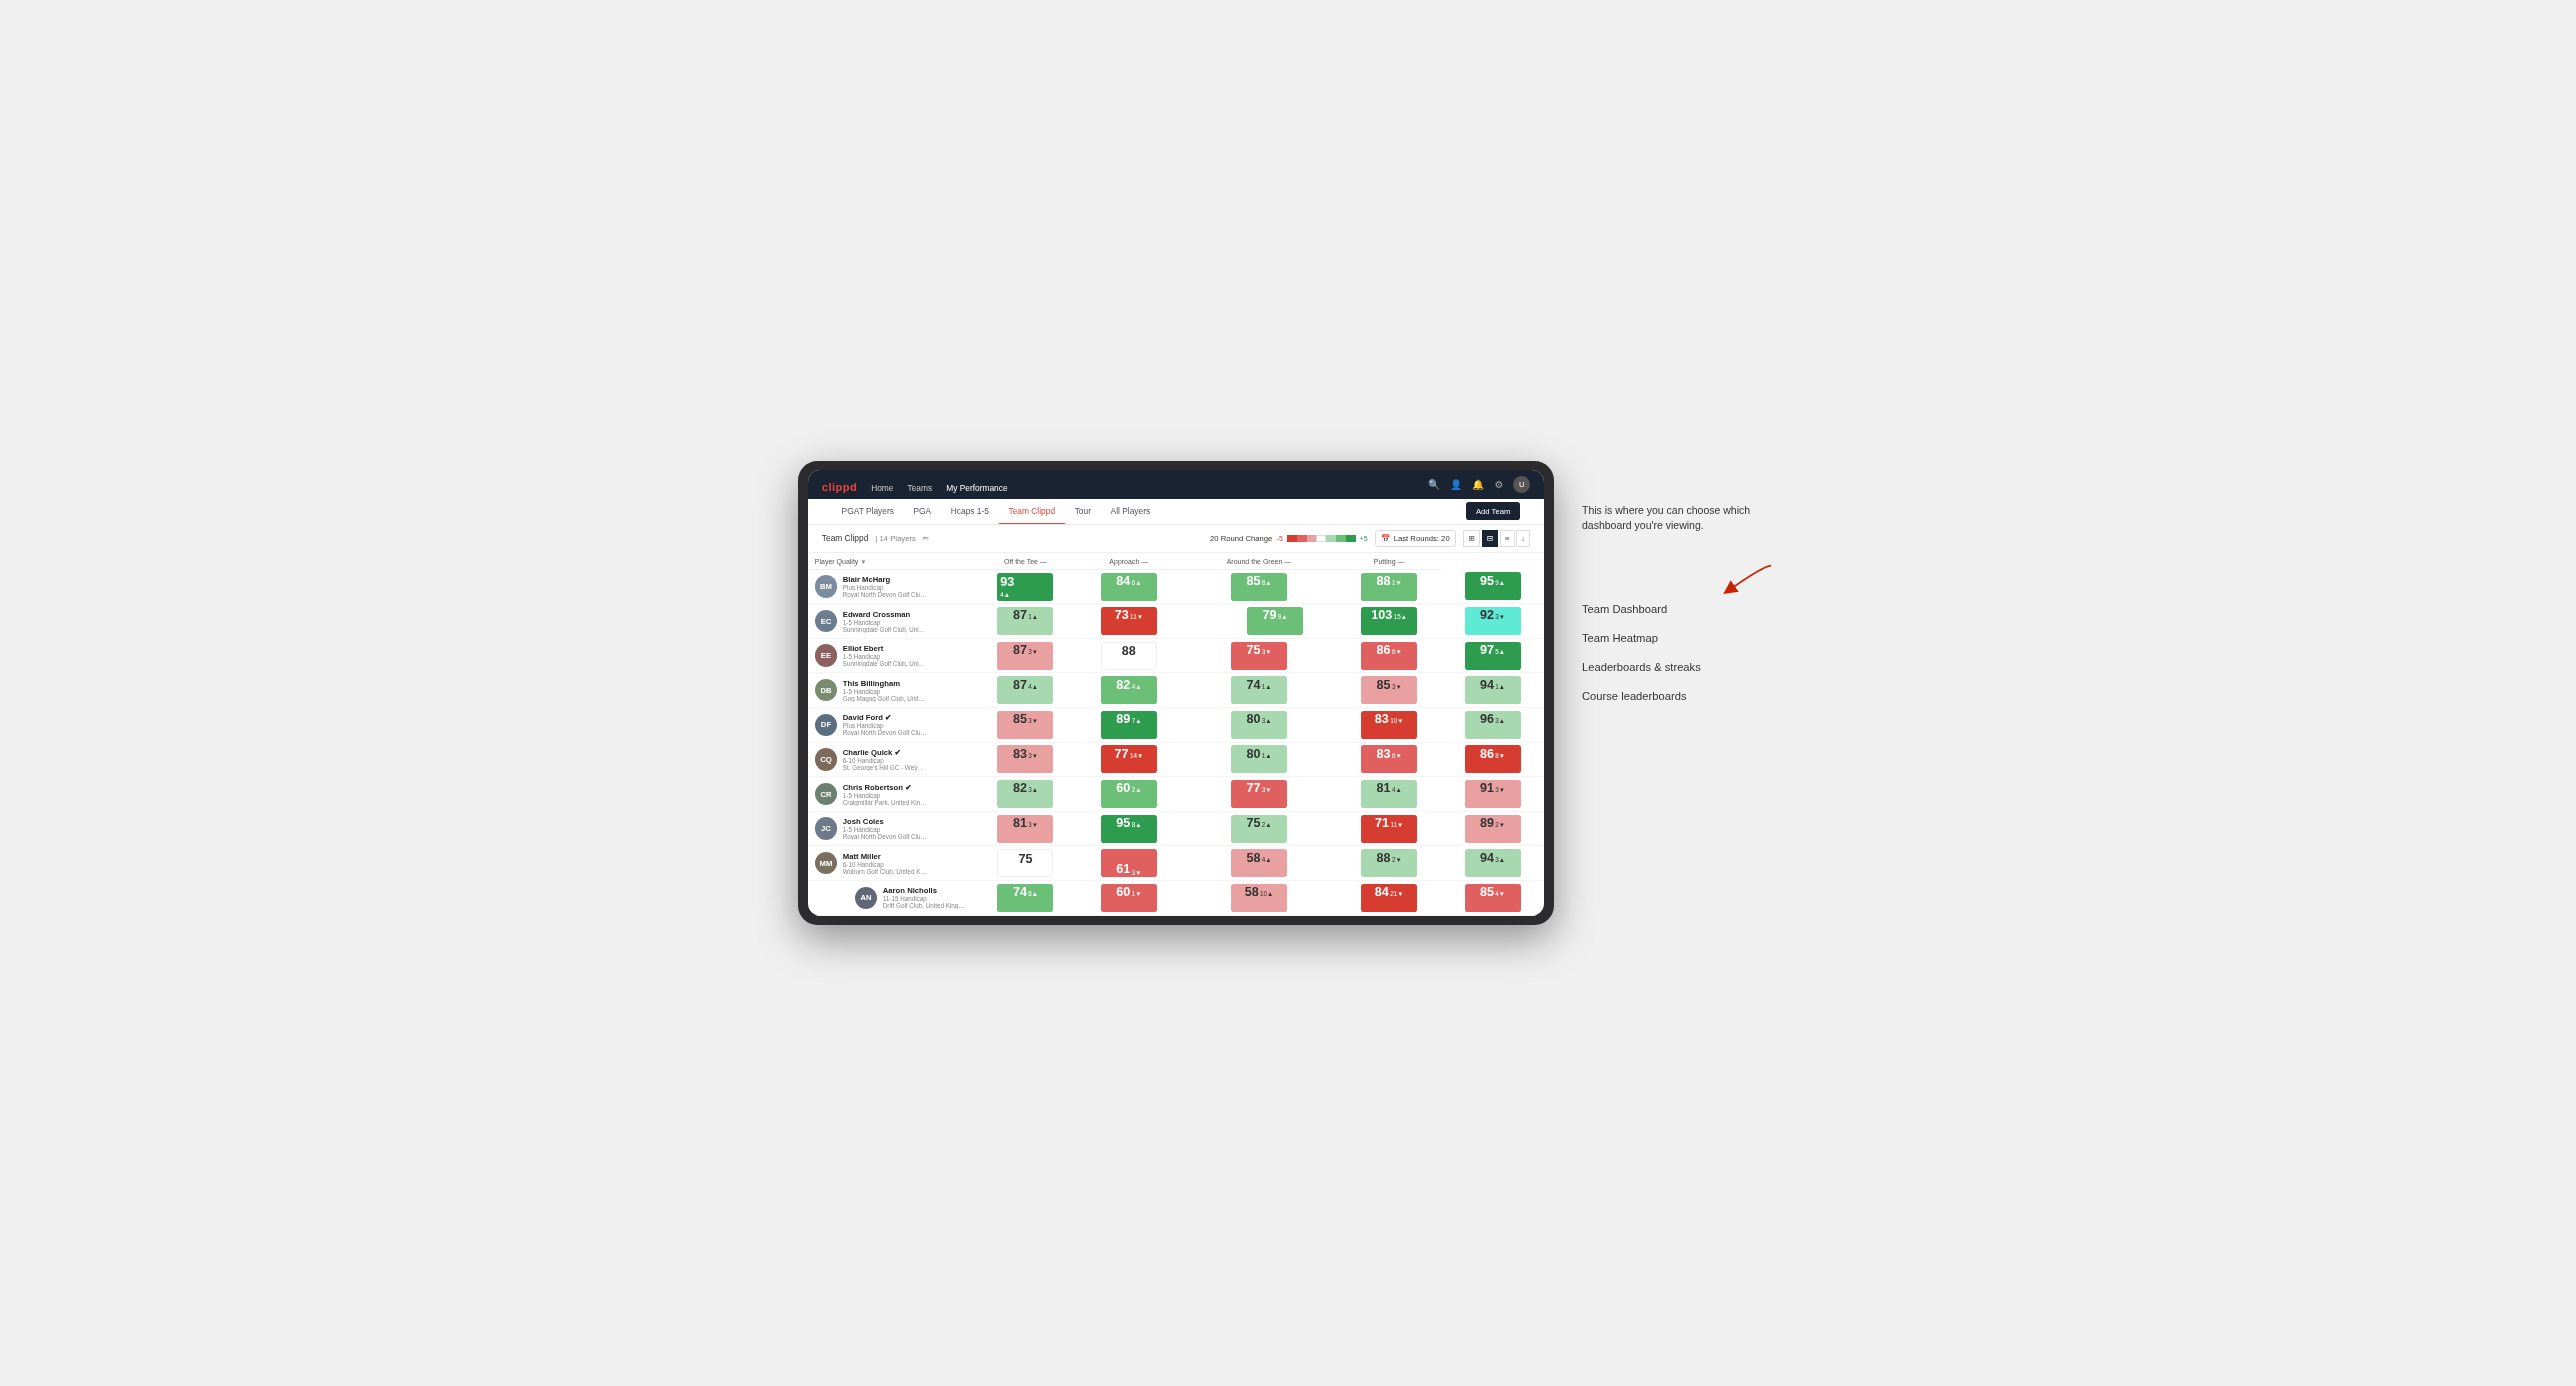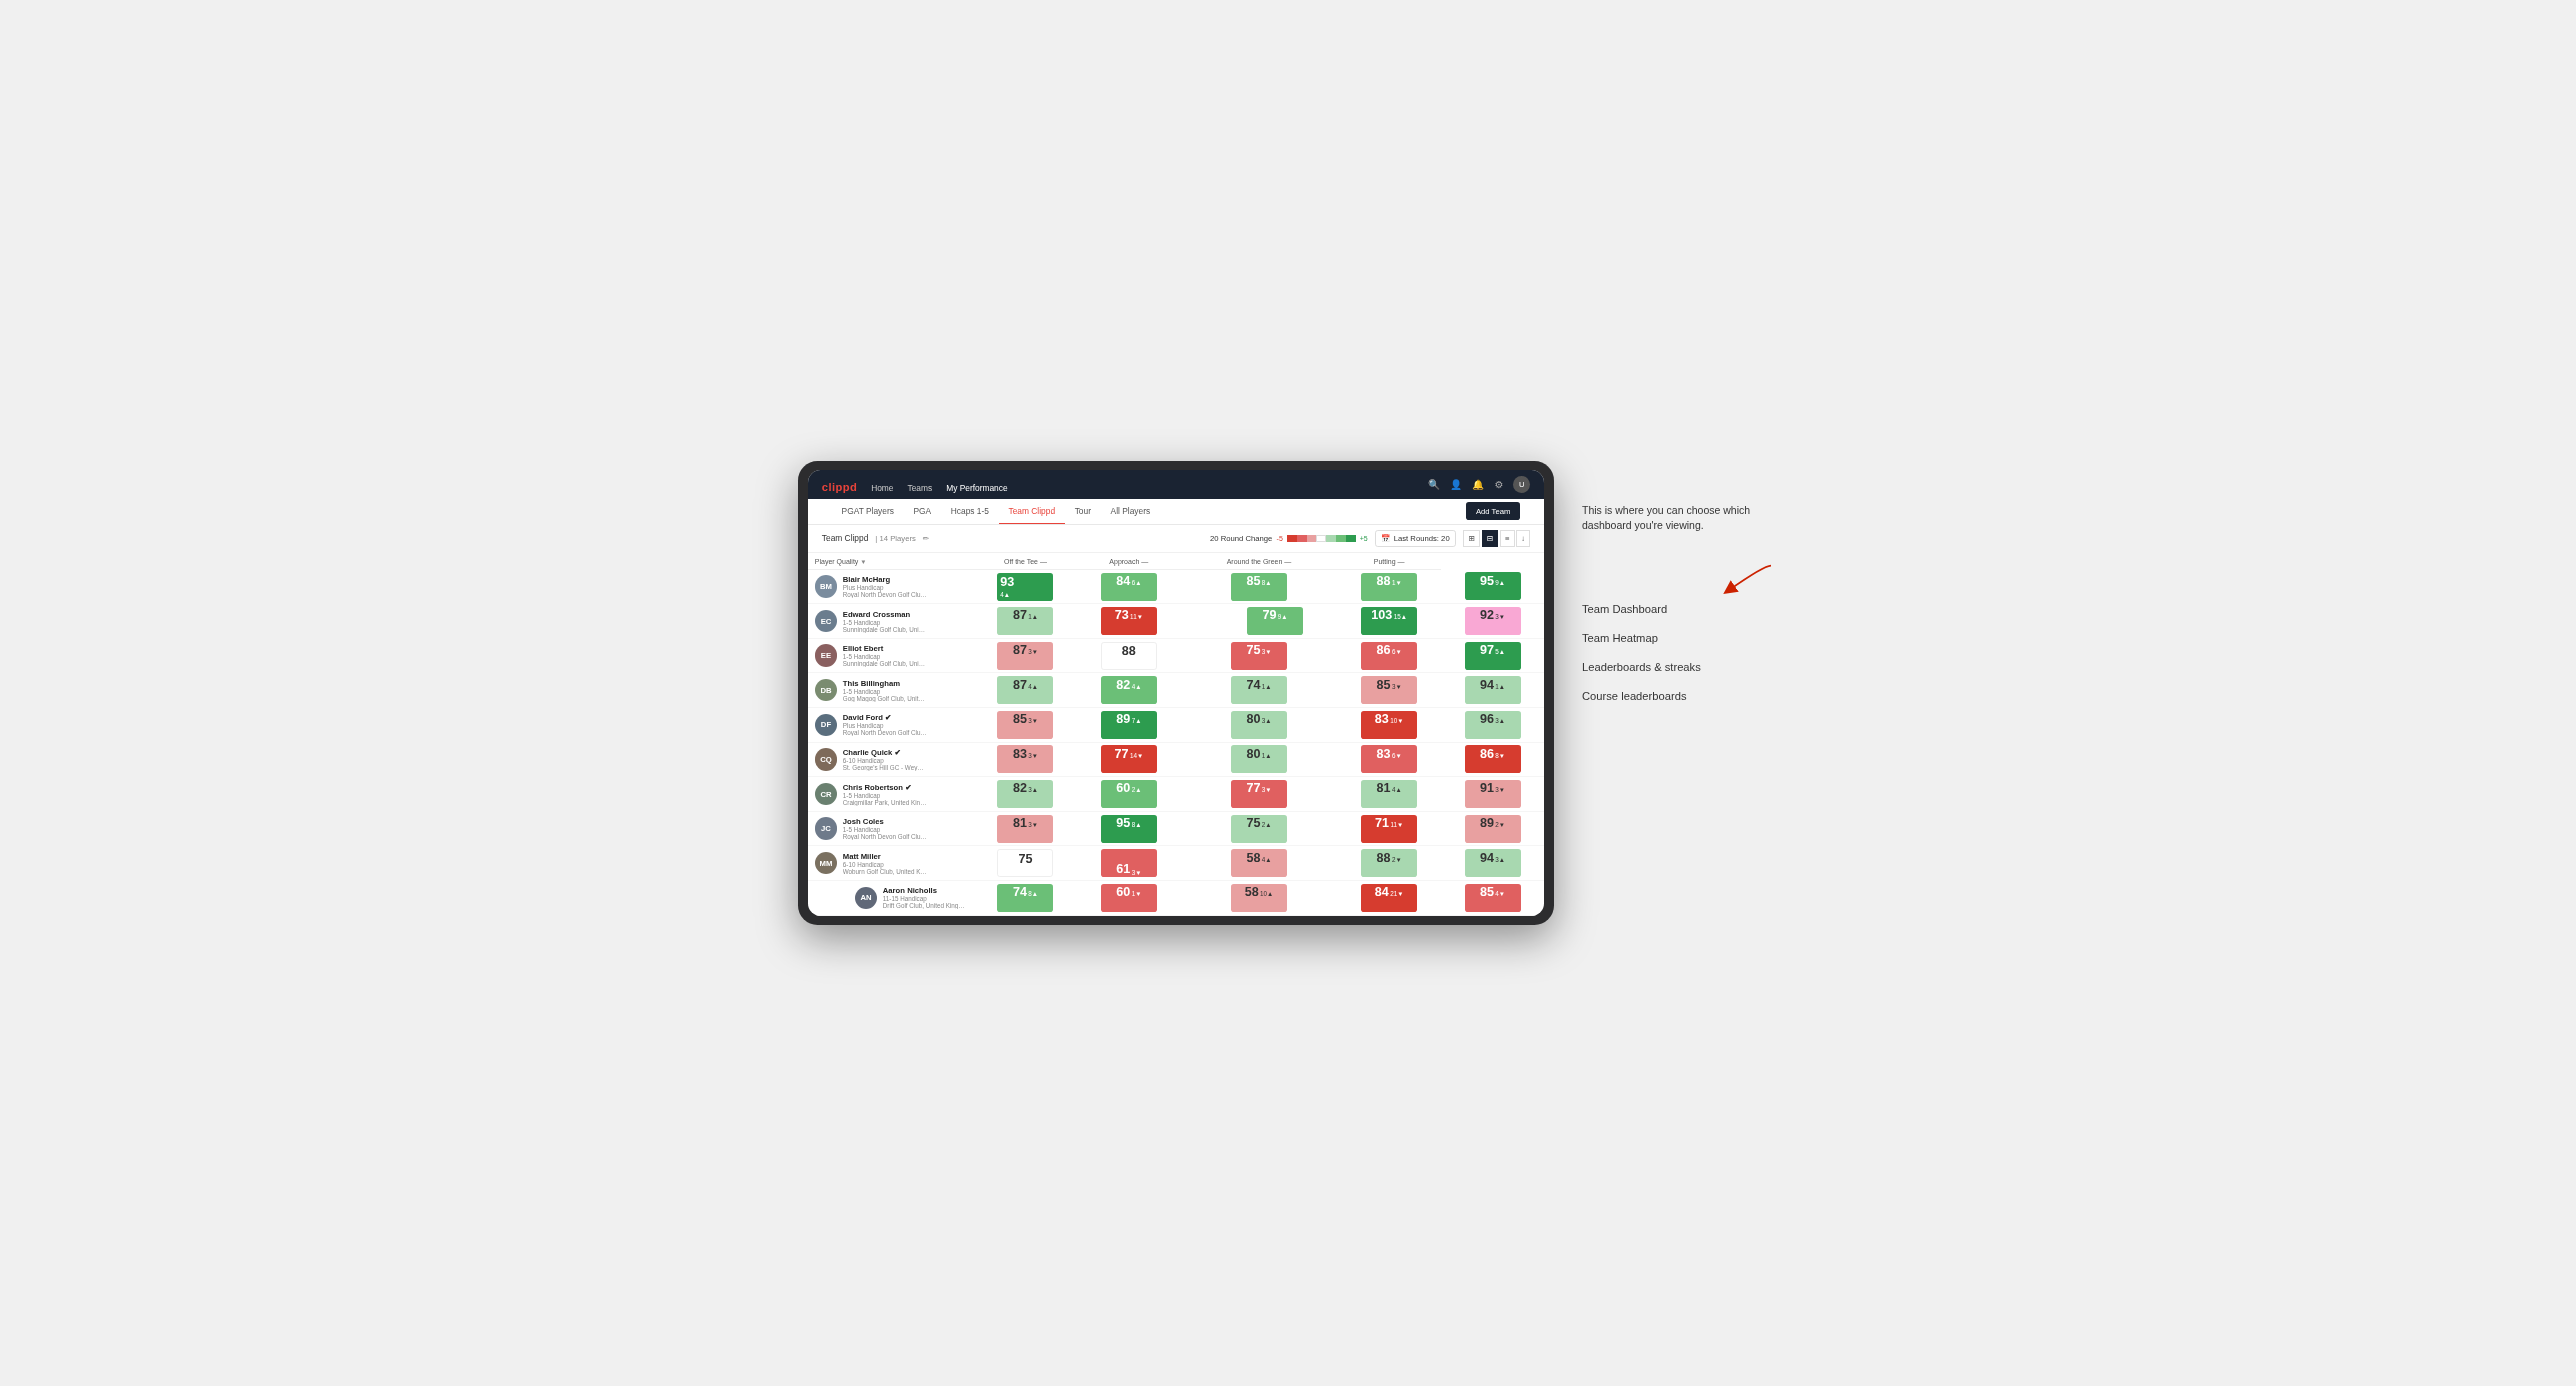--- a/index.html
+++ b/index.html
@@ -515,21 +515,21 @@
           <span class="score-change">9▲</span>
         </div>
       </td>
                 <td class="score-cell">
         <div class="score-box" style="background:#2d9c4f;color:#fff;">
           <span>103</span>
           <span class="score-change">15▲</span>
         </div>
       </td>
                 <td class="score-cell">
-        <div class="score-box" style="background:#f9a8d4;color:#333;">
+        <div class="score-box" style="background:#5eead4;color:#333;">
           <span>92</span>
           <span class="score-change">3▼</span>
         </div>
       </td>
               </tr>
               <tr>
                 <td>
       <div class="player-cell">
         <div class="player-avatar" style="background:#8a6060;">EE</div>
         <div class="player-info">

